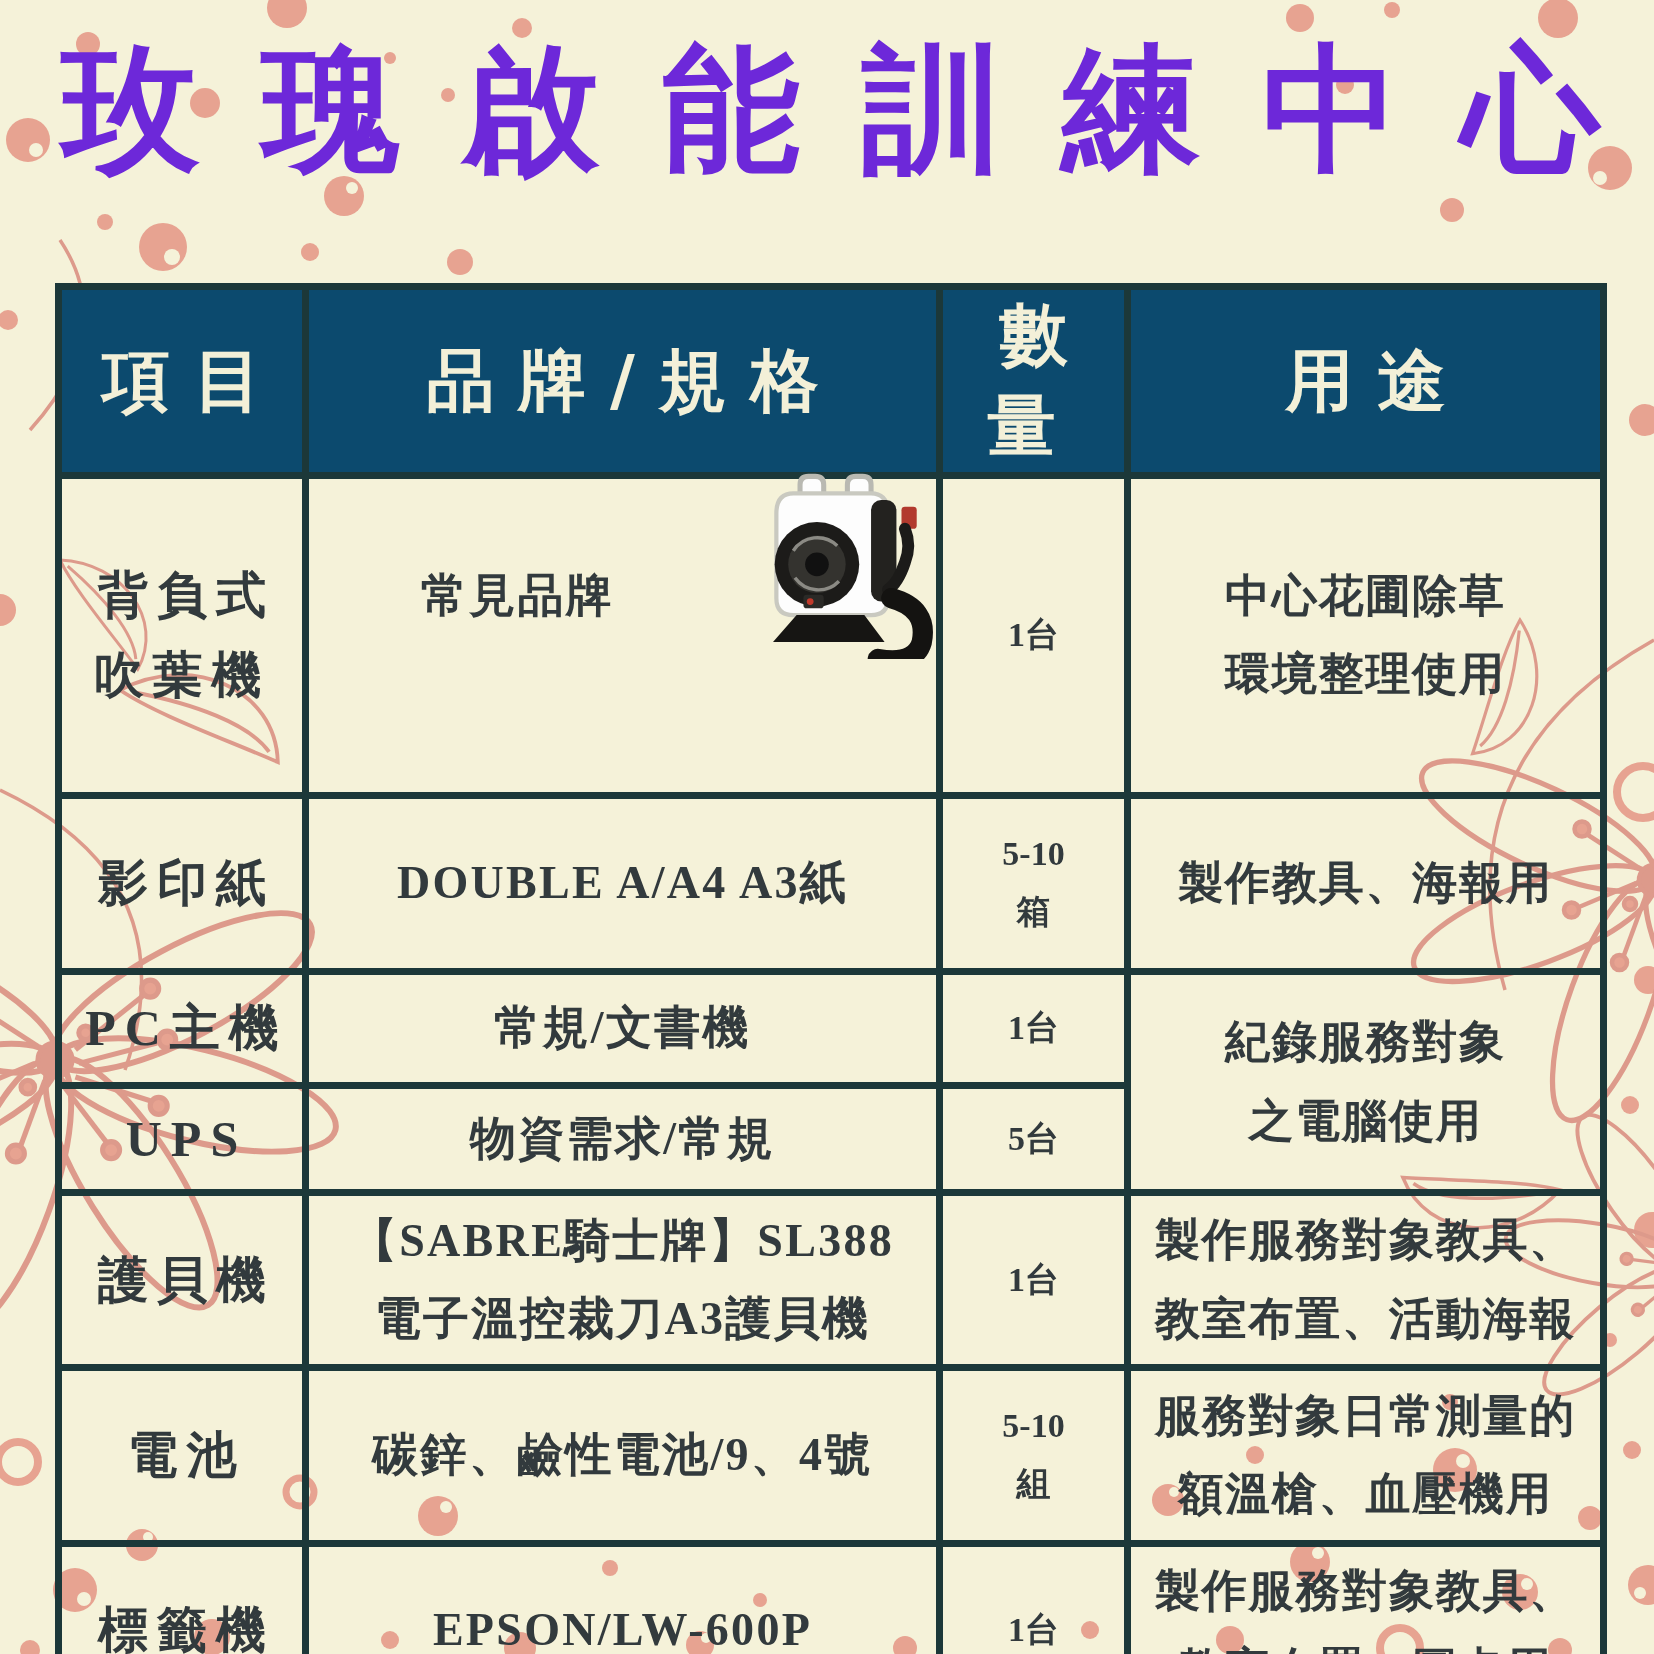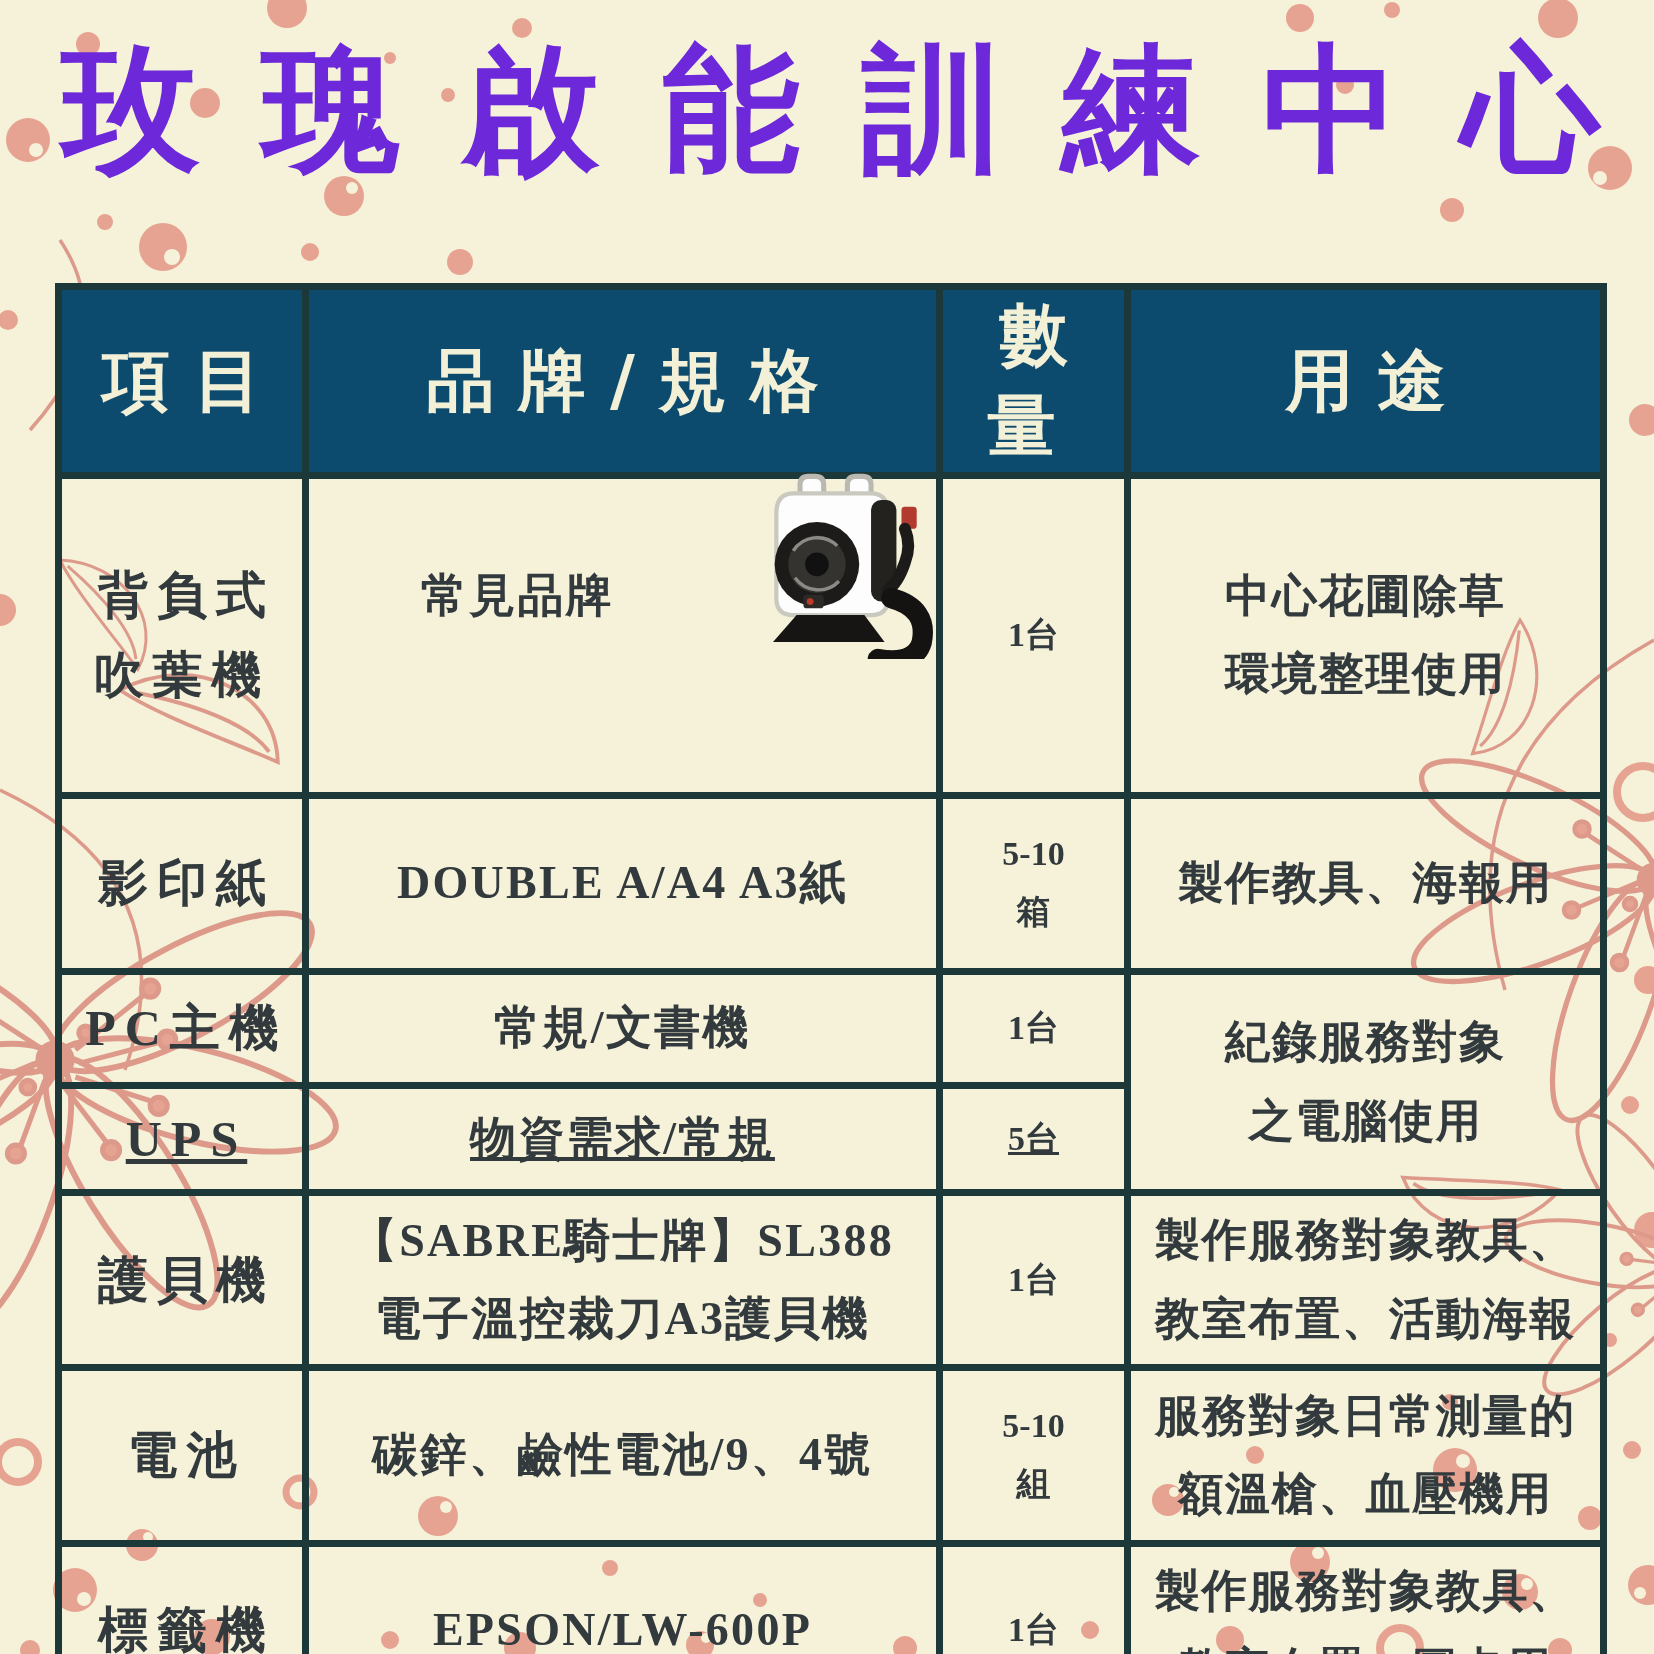--- a/index.html
+++ b/index.html
@@ -39,21 +39,21 @@
   table.needs col.c4{width:476px;}
   table.needs th,table.needs td{
     border:7px solid #1c3839;padding:0;text-align:center;vertical-align:middle;
     white-space:pre-line;background:transparent;
   }
   table.needs th{
     background:#0c4a6e;color:#f3f0d8;font-size:68px;font-weight:600;
     letter-spacing:0.35em;text-indent:0.35em;height:144px;
   }
   tr.rh1{height:171px;} tr.rh2{height:176px;} tr.rh3{height:114px;}
-  tr.rh4{height:107px;text-decoration:underline;} tr.rh5{height:175px;} tr.rh6{height:176px;} tr.rh7{height:174px;}
+  tr.rh4{height:107px;} tr.rh5{height:175px;} tr.rh6{height:176px;} tr.rh7{height:174px;}
   td.item{font-size:50px;letter-spacing:0.18em;text-indent:0.18em;line-height:1.6;font-family:"Liberation Serif","DejaVu Serif",serif;font-weight:600;}
   td.spec{font-size:46px;letter-spacing:0.05em;line-height:1.7;font-family:"Liberation Serif","DejaVu Serif",serif;font-weight:600;}
   td.qty{font-size:34px;line-height:1.7;font-family:"Liberation Serif","DejaVu Serif",serif;font-weight:600;}
   td.use{font-size:45px;letter-spacing:0.04em;line-height:1.75;font-family:"Liberation Serif","DejaVu Serif",serif;font-weight:600;}
   td.spec-with-img{position:relative;}
   td.spec-with-img .spec-text{display:block;padding-right:210px;}
   .blower{position:absolute;right:-18px;top:-6px;width:220px;height:186px;}
 </style>
 </head>
 <body>

